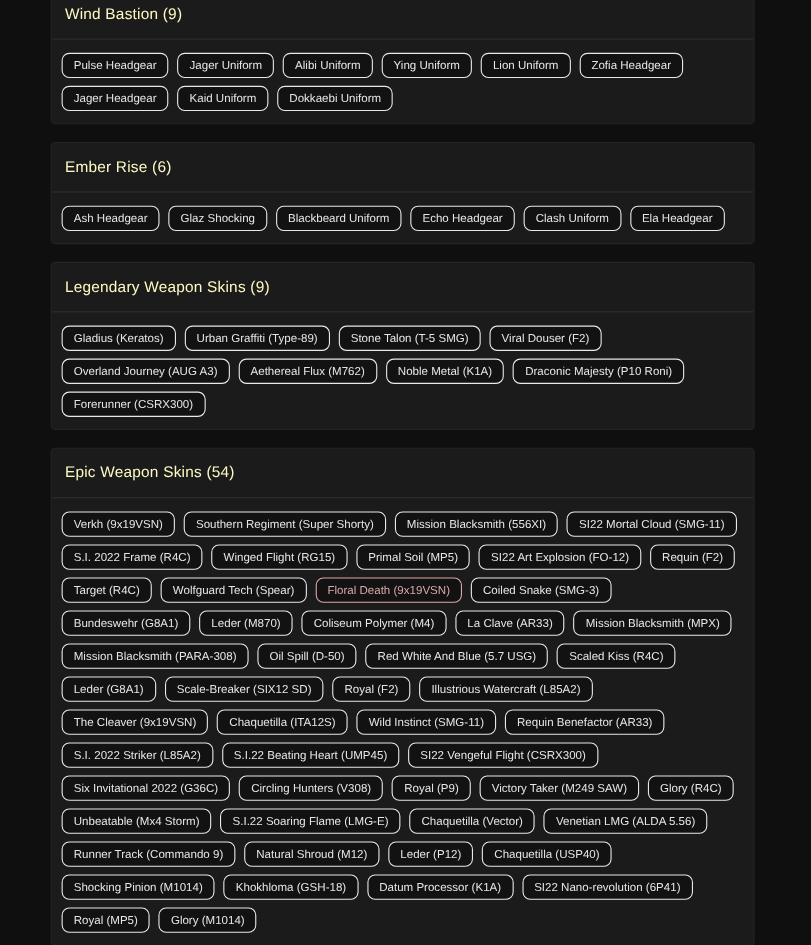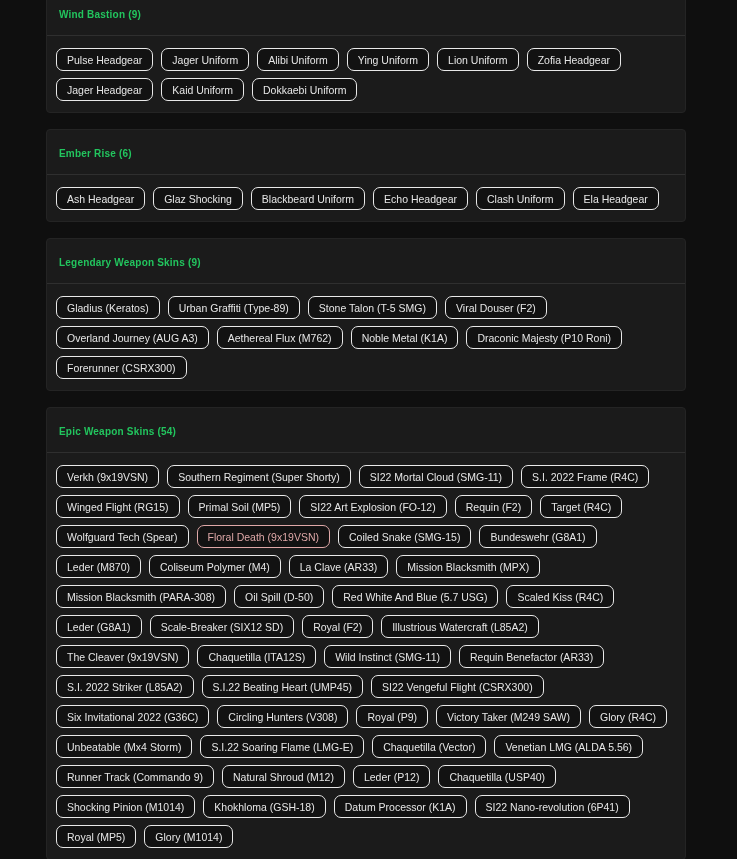--- a/index.html
+++ b/index.html
@@ -21,23 +21,23 @@
     width: 640px;
     background: #1b1b1b;
     border: 1px solid #242424;
     border-radius: 4px;
   }
   .panel-header {
     padding: 13px 12px;
     border-bottom: 1px solid #2f2f2f;
   }
   .panel-title {
-    color: #22c55e;
-    font-size: 10px;
-    font-weight: 700;
+    color: #fef9c3;
+    font-size: 14px;
+    font-weight: 400;
     letter-spacing: 0.2px;
   }
   .chip-list {
     display: flex;
     flex-wrap: wrap;
     column-gap: 8px;
     row-gap: 7px;
     padding: 12px 9px 11px 9px;
   }
   .chip {
@@ -102,30 +102,31 @@
         <span class="chip">Forerunner (CSRX300)</span>
       </div>
   </section>
     <section class="panel">
     <div class="panel-header">
       <span class="panel-title">Epic Weapon Skins (54)</span>
     </div>
     <div class="chip-list">
         <span class="chip">Verkh (9x19VSN)</span>
         <span class="chip">Southern Regiment (Super Shorty)</span>
+        <span class="chip">Mission Blacksmith (556XI)</span>
         <span class="chip">SI22 Mortal Cloud (SMG-11)</span>
         <span class="chip">S.I. 2022 Frame (R4C)</span>
         <span class="chip">Winged Flight (RG15)</span>
         <span class="chip">Primal Soil (MP5)</span>
         <span class="chip">SI22 Art Explosion (FO-12)</span>
         <span class="chip">Requin (F2)</span>
         <span class="chip">Target (R4C)</span>
         <span class="chip">Wolfguard Tech (Spear)</span>
         <span class="chip" style="color: rgb(223, 168, 168); border-color: rgb(223, 168, 168); text-align: right;">Floral Death (9x19VSN)</span>
-        <span class="chip">Coiled Snake (SMG-15)</span>
+        <span class="chip">Coiled Snake (SMG-3)</span>
         <span class="chip">Bundeswehr (G8A1)</span>
         <span class="chip">Leder (M870)</span>
         <span class="chip">Coliseum Polymer (M4)</span>
         <span class="chip">La Clave (AR33)</span>
         <span class="chip">Mission Blacksmith (MPX)</span>
         <span class="chip">Mission Blacksmith (PARA-308)</span>
         <span class="chip">Oil Spill (D-50)</span>
         <span class="chip">Red White And Blue (5.7 USG)</span>
         <span class="chip">Scaled Kiss (R4C)</span>
         <span class="chip">Leder (G8A1)</span>

